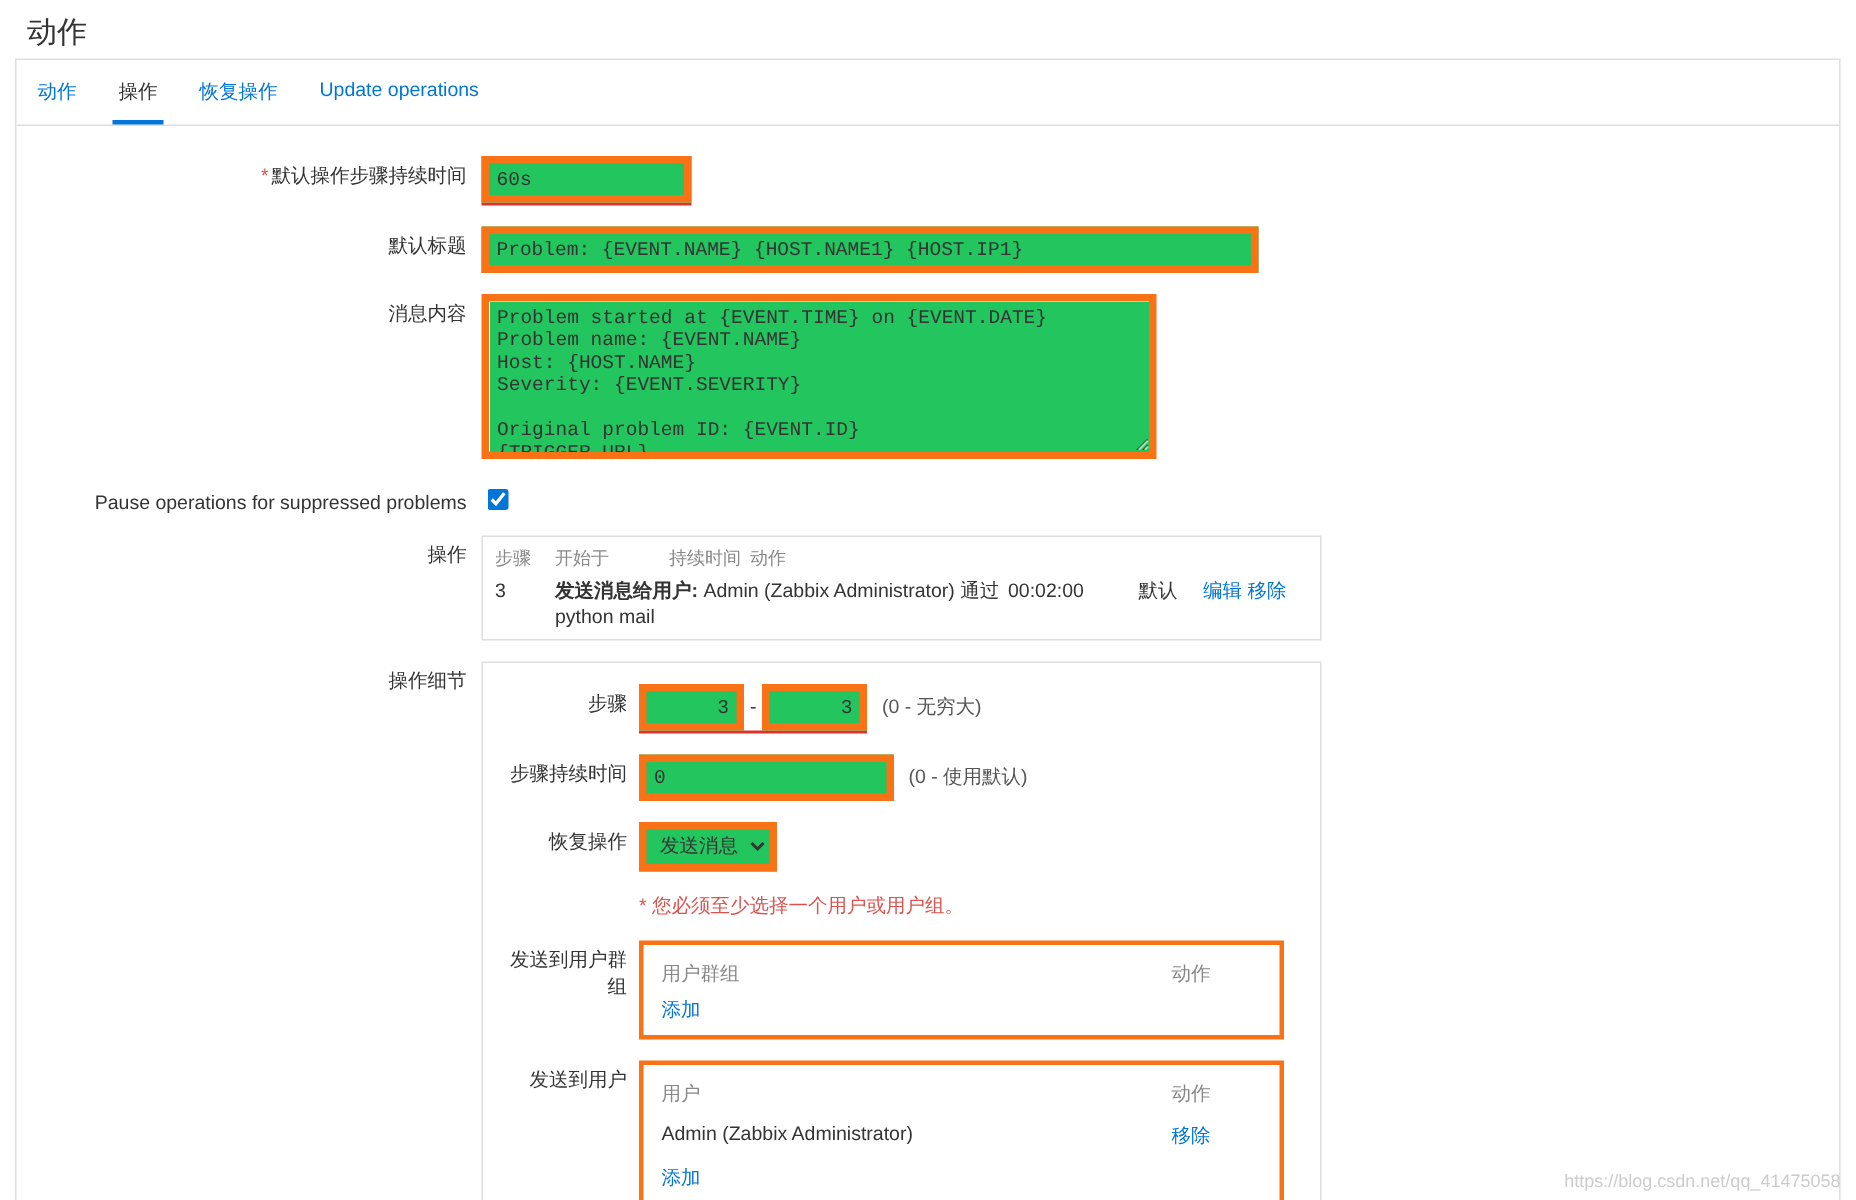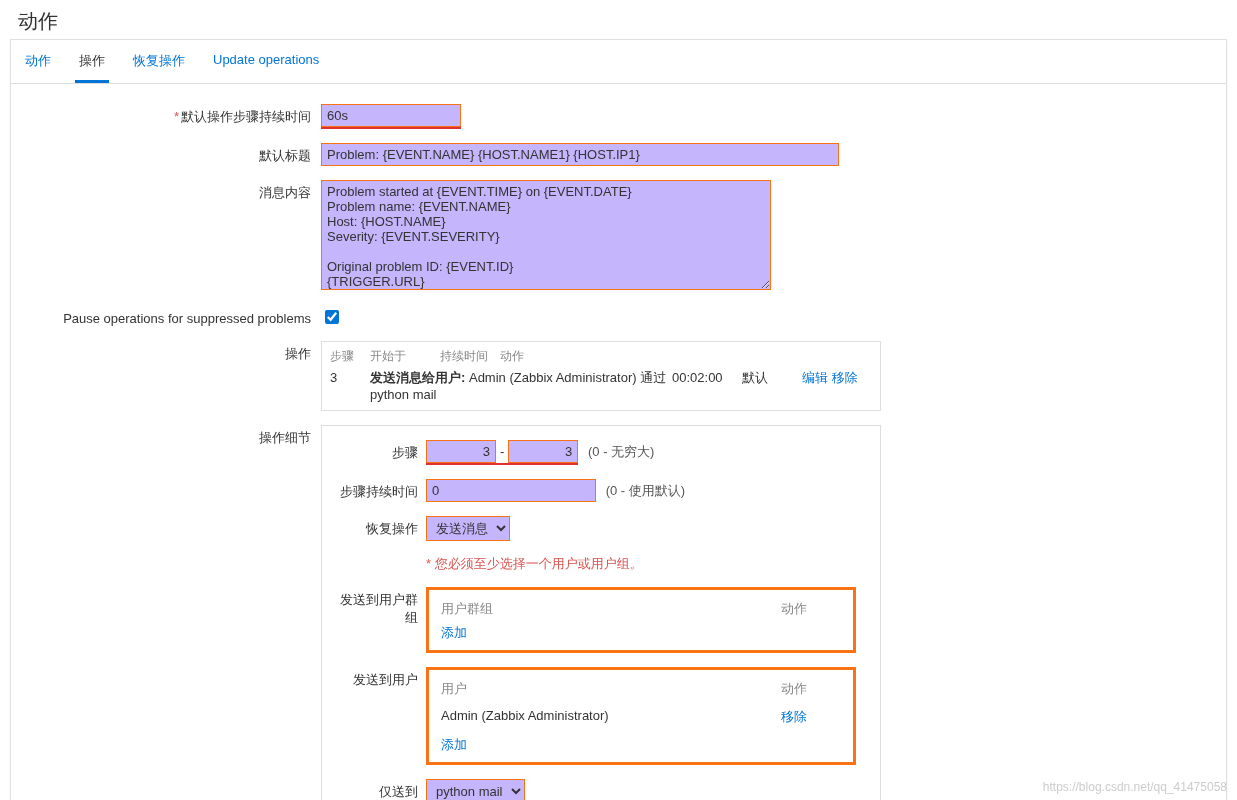--- a/index.html
+++ b/index.html
@@ -60,26 +60,26 @@
     color: #d9534f;
     margin-right: 2px;
   }
   .form-control {
     flex: 0 0 auto;
   }
   input[type=text].sm { width: 140px; }
   input[type=text].md { width: 518px; }
   textarea.lg { width: 450px; height: 110px; resize: both; }
   input[type=text], textarea, select {
-    border: 1px solid #f97316;
+    border: 5px solid #f97316;
     padding: 3px 5px;
-    font-family: Liberation Sans, sans-serif;
+    font-family: Liberation Mono, monospace;
     font-size: 13px;
     color: #333;
-    background: #c4b5fd;
+    background: #22c55e;
   }
   input[type=text].right { text-align: right; }
   .underline-red {
     border-bottom: 2px solid #e03030;
     display: inline-block;
   }
   .op-table {
     border: 1px solid #ddd;
     width: 560px;
   }
@@ -92,21 +92,21 @@
     font-size: 12px;
     padding-bottom: 4px;
   }
   .op-body {
     display: flex;
     align-items: baseline;
   }
   .col-step { width: 40px; }
   .col-detail { flex: 1; }
   .col-start { width: 70px; }
-  .col-dur { width: 60px; }
+  .col-dur { width: 60px; text-align: center; }
   .col-act { width: 70px; text-align: left; }
   .bold { font-weight: bold; }
   .detail-box {
     border: 1px solid #ddd;
     width: 560px;
     padding: 14px 12px 14px 12px;
   }
   .sub-row {
     display: flex;
     align-items: flex-start;

